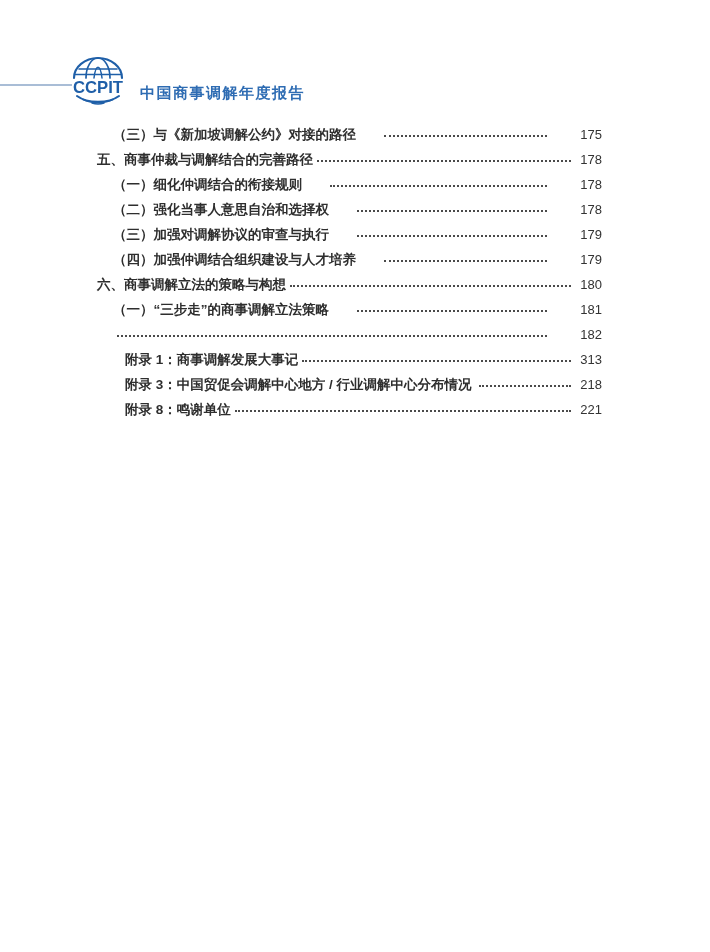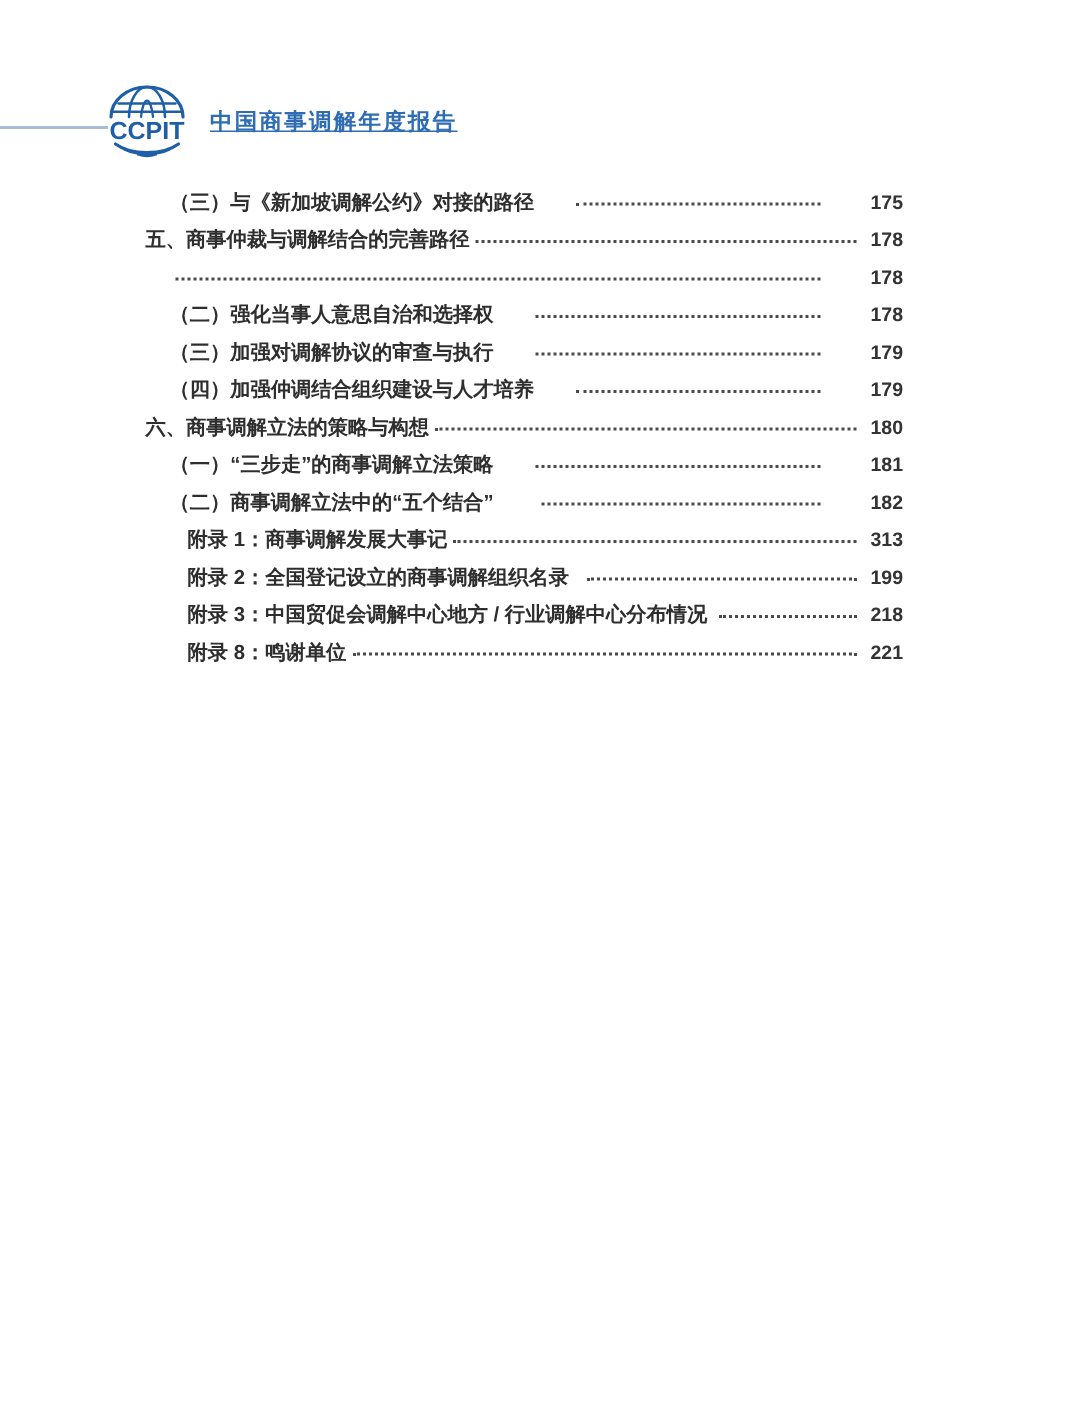--- a/index.html
+++ b/index.html
@@ -21,26 +21,25 @@
     position: absolute; left: 0; top: 84px;
     width: 72px; height: 2px;
     background: var(--rule-blue);
   }
   .logo {
     position: absolute; left: 69px; top: 55px;
     width: 58px; height: 52px;
     color: var(--logo-blue);
   }
   .report-title {
-    position: absolute; left: 140px; top: 72px;
+    position: absolute; left: 140px; top: 84px;
     font-size: 15px; font-weight: bold;
     letter-spacing: 1.5px;
     color: var(--title-blue);
     white-space: nowrap;
-    text-decoration: underline;
   }
   .toc {
     position: absolute; left: 85px; top: 122px;
     width: 517px;
     list-style: none; margin: 0; padding: 0;
   }
   .toc-row {
     display: flex; align-items: center;
     height: 25px;
     font-size: 13.5px; font-weight: bold;
@@ -53,21 +52,21 @@
   .leader {
     flex: 1 1 auto; min-width: 12px;
     height: 0; align-self: center;
     border-bottom: 2px dotted var(--dot-gray);
     margin: 0 5px 0 4px;
     transform: translateY(1px);
   }
   .toc-page {
     flex: 0 0 auto;
     min-width: 26px; text-align: right;
-    font-weight: bold; font-size: 13px;
+    font-weight: normal; font-size: 13px;
     color: #333333;
   }
 </style>
 </head>
 <body>
 
 <div class="header-rule"></div>
 
 <div class="logo">
   <svg width="58" height="52" viewBox="0 0 58 52">
@@ -94,20 +93,21 @@
     <span class="toc-label">（三）与《新加坡调解公约》对接的路径</span>
     <span class="leader"></span>
     <span class="toc-page">175</span>
   </li>
     <li class="toc-row indent-1">
     <span class="toc-label">五、商事仲裁与调解结合的完善路径</span>
     <span class="leader"></span>
     <span class="toc-page">178</span>
   </li>
     <li class="toc-row indent-2">
+    <span class="toc-label">（一）细化仲调结合的衔接规则</span>
     <span class="leader"></span>
     <span class="toc-page">178</span>
   </li>
     <li class="toc-row indent-2">
     <span class="toc-label">（二）强化当事人意思自治和选择权</span>
     <span class="leader"></span>
     <span class="toc-page">178</span>
   </li>
     <li class="toc-row indent-2">
     <span class="toc-label">（三）加强对调解协议的审查与执行</span>
@@ -123,33 +123,27 @@
     <span class="toc-label">六、商事调解立法的策略与构想</span>
     <span class="leader"></span>
     <span class="toc-page">180</span>
   </li>
     <li class="toc-row indent-2">
     <span class="toc-label">（一）“三步走”的商事调解立法策略</span>
     <span class="leader"></span>
     <span class="toc-page">181</span>
   </li>
     <li class="toc-row indent-2">
-    <span class="toc-label">（二）商事调解立法中的“五个结合”&nbsp;</span>
     <span class="leader"></span>
     <span class="toc-page">182</span>
   </li>
     <li class="toc-row indent-0">
     <span class="toc-label">附录 1：商事调解发展大事记</span>
     <span class="leader"></span>
     <span class="toc-page">313</span>
-  </li>
-    <li class="toc-row indent-0">
-    <span class="toc-label">附录 2：全国登记设立的商事调解组织名录&nbsp;&nbsp;</span>
-    <span class="leader"></span>
-    <span class="toc-page">199</span>
   </li>
     <li class="toc-row indent-0">
     <span class="toc-label">附录 3：中国贸促会调解中心地方 / 行业调解中心分布情况&nbsp;</span>
     <span class="leader"></span>
     <span class="toc-page">218</span>
   </li>
     <li class="toc-row indent-0">
     <span class="toc-label">附录 8：鸣谢单位</span>
     <span class="leader"></span>
     <span class="toc-page">221</span>

